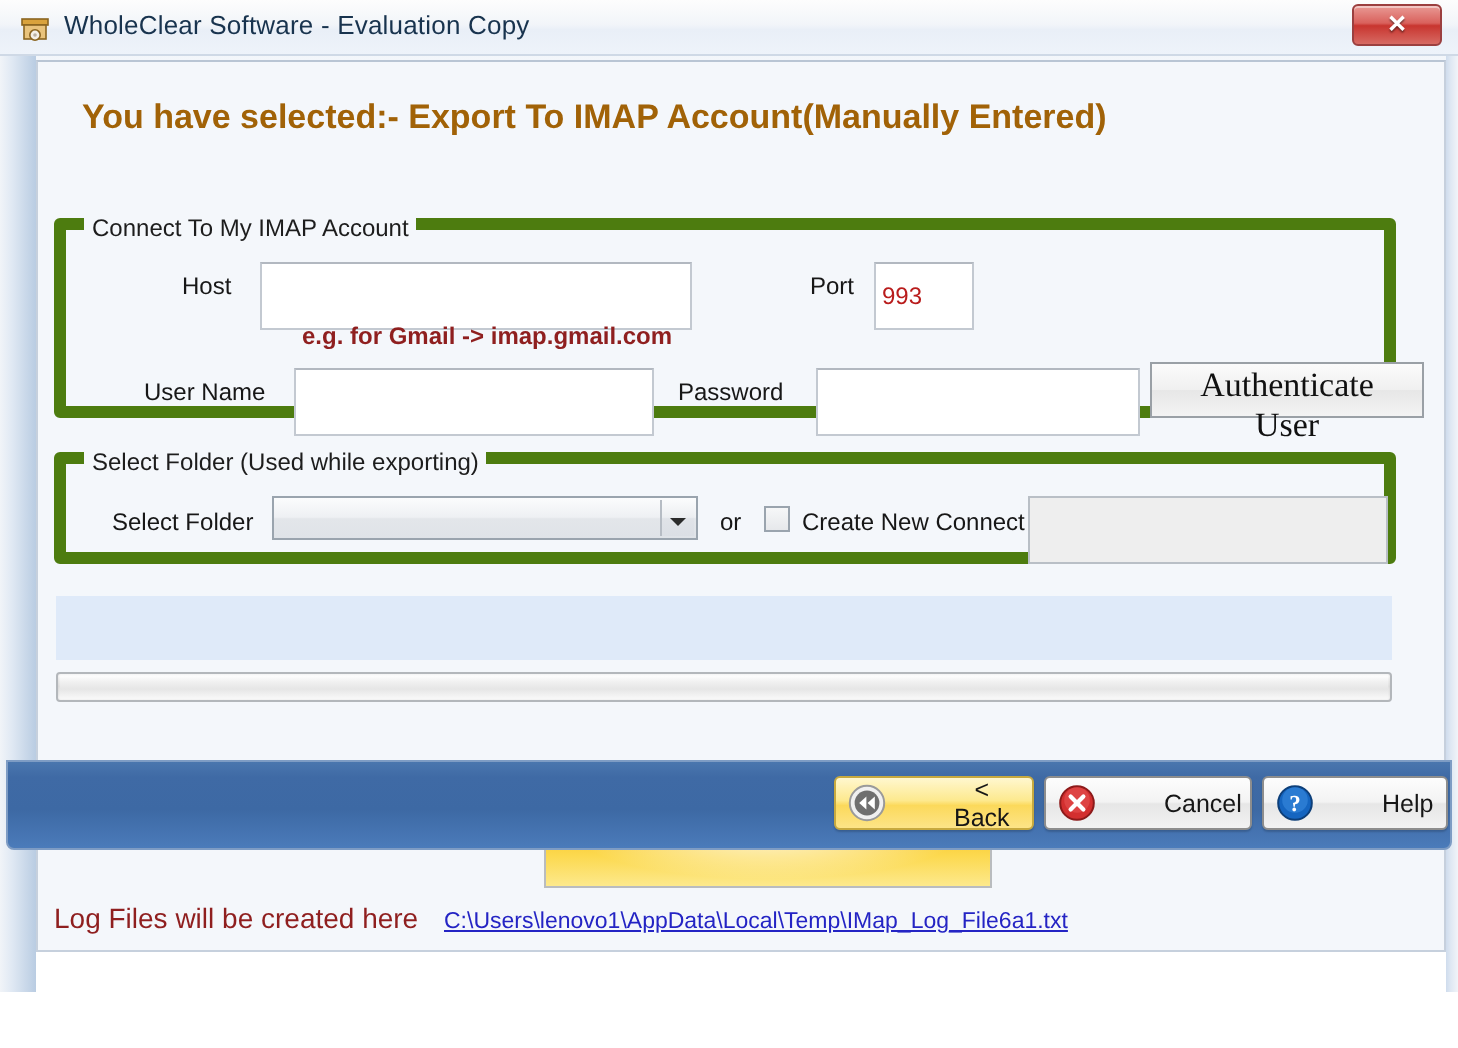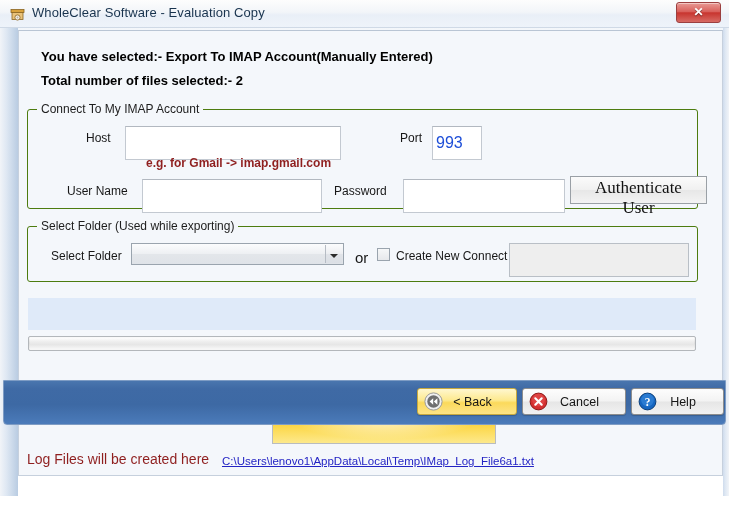--- a/index.html
+++ b/index.html
@@ -57,30 +57,30 @@
   .client {
     position: absolute; left: 18px; top: 30px; width: 705px; height: 446px;
     background: #f4f7fb;
     border: 1px solid #c6d0dd;
     border-top: 1px solid #b9c5d4;
   }
 
   
   .status-line {
     position: absolute; left: 22px;
-    font-size: 13px; font-weight: bold; color: #000000;
+    font-size: 17px; font-weight: bold; color: #a16207;
     white-space: nowrap;
   }
   .status-1 { top: 18px; }
   .status-2 { top: 42px; }
 
   
   .groupbox {
     position: absolute;
-    border: 1px solid #4d7c0f;
+    border: 6px solid #4d7c0f;
     border-radius: 3px;
     background: transparent;
   }
   .group-legend {
     position: absolute; top: -8px; left: 9px;
     background: #f4f7fb;
     padding: 0 4px;
     font-size: 12px; color: #1d1d1d;
     white-space: nowrap;
   }
@@ -90,22 +90,22 @@
   
   .lbl {
     position: absolute; font-size: 12px; color: #171717; white-space: nowrap;
   }
   .tbox {
     position: absolute;
     background: #ffffff;
     border: 1px solid #c3c9d1;
     border-top-color: #b2b8c0;
     font-family: "Liberation Sans", sans-serif;
-    font-size: 16px;
-    color: #1d4ed8;
+    font-size: 12px;
+    color: #b91c1c;
     padding: 16px 3px;
     outline: none;
   }
   .tbox.readonlyish { background: #eeeeee; border-color: #b9bfc6; }
 
   .hint {
     position: absolute;
     font-size: 12px; font-weight: bold; color: #8f1f1f; white-space: nowrap;
   }
 
@@ -131,21 +131,21 @@
     background: linear-gradient(to bottom, #fafbfc 0%, #eceef1 48%, #e0e3e8 52%, #dbdfe5 100%);
   }
   .combo-arrow {
     position: absolute; left: 4px; top: 9px;
     width: 0; height: 0;
     border-left: 4px solid transparent;
     border-right: 4px solid transparent;
     border-top: 4px solid #2b2b2b;
   }
   .or-text {
-    position: absolute; font-size: 15px; color: #171717;
+    position: absolute; font-size: 12px; color: #171717;
   }
   .chk {
     position: absolute; width: 13px; height: 13px;
     border: 1px solid #9aa4ae;
     background: linear-gradient(to bottom, #f6f7f8 0%, #e6e8eb 100%);
     cursor: pointer;
   }
 
   
   .listbox {
@@ -207,21 +207,21 @@
     box-shadow: 0 1px 1px rgba(0,0,0,.18);
     display: flex; align-items: center;
     cursor: pointer;
     font-size: 12.5px; color: #161616;
   }
   .btn-nav.highlight {
     background: linear-gradient(to bottom, #fff7cf 0%, #fde98e 45%, #fbd95b 55%, #fde487 100%);
     border-color: #c7a93f;
   }
   .btn-nav .bi { margin-left: 6px; display: flex; }
-  .btn-nav .bl { flex: 1; text-align: center; padding-right: 14px; }
+  .btn-nav .bl { flex: 1; text-align: center; padding-right: 14px; margin-left: 34px; }
 
   #btn-back { left: 413px; width: 100px; }
   #btn-cancel { left: 518px; width: 104px; }
   #btn-help { left: 627px; width: 93px; }
 </style>
 </head>
 <body>
 
 <div id="app">
 
@@ -239,21 +239,20 @@
       <div class="close-glyph">✕</div>
     </div>
   </div>
 
   <div class="frame-left"></div>
   <div class="frame-right"></div>
 
   <div class="client">
 
     <div class="status-line status-1">You have selected:- Export  To  IMAP  Account(Manually Entered)</div>
-    <div class="status-line status-2">Total number of files selected:- 2</div>
 
     <div class="groupbox" id="gb-imap">
       <div class="group-legend">Connect To My IMAP Account</div>
 
       <div class="lbl" style="left:58px; top:21px;">Host</div>
       <input class="tbox" style="left: 97px; top: 16px; width: 216px; height: 21px;" value="">
 
       <div class="lbl" style="left:372px; top:21px;">Port</div>
       <input class="tbox" style="left: 404px; top: 16px; width: 50px; height: 21px;" value="993">
 

